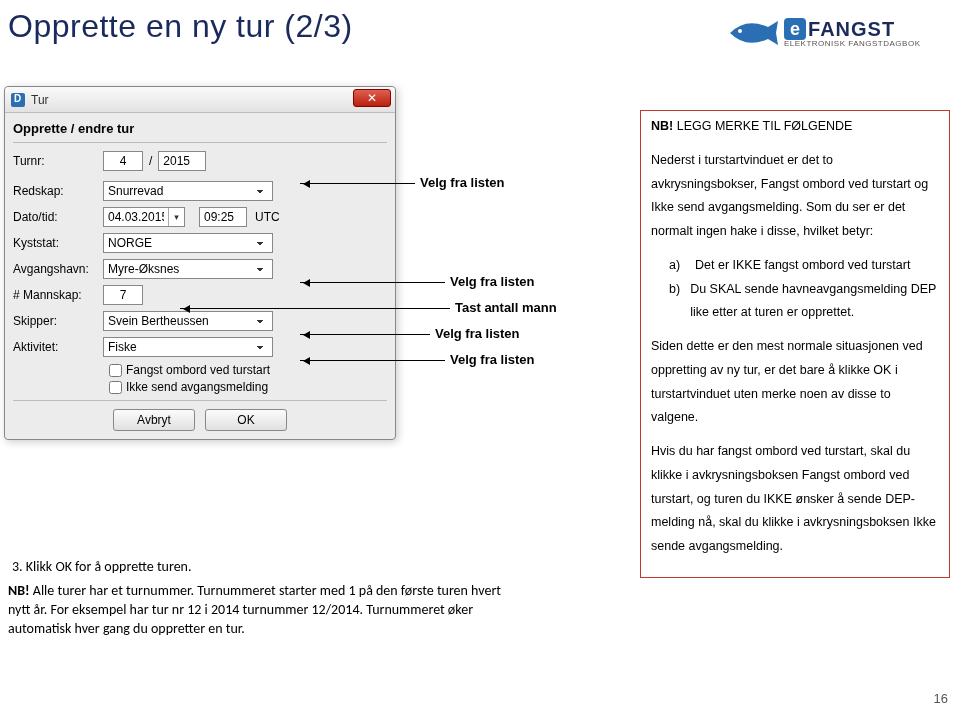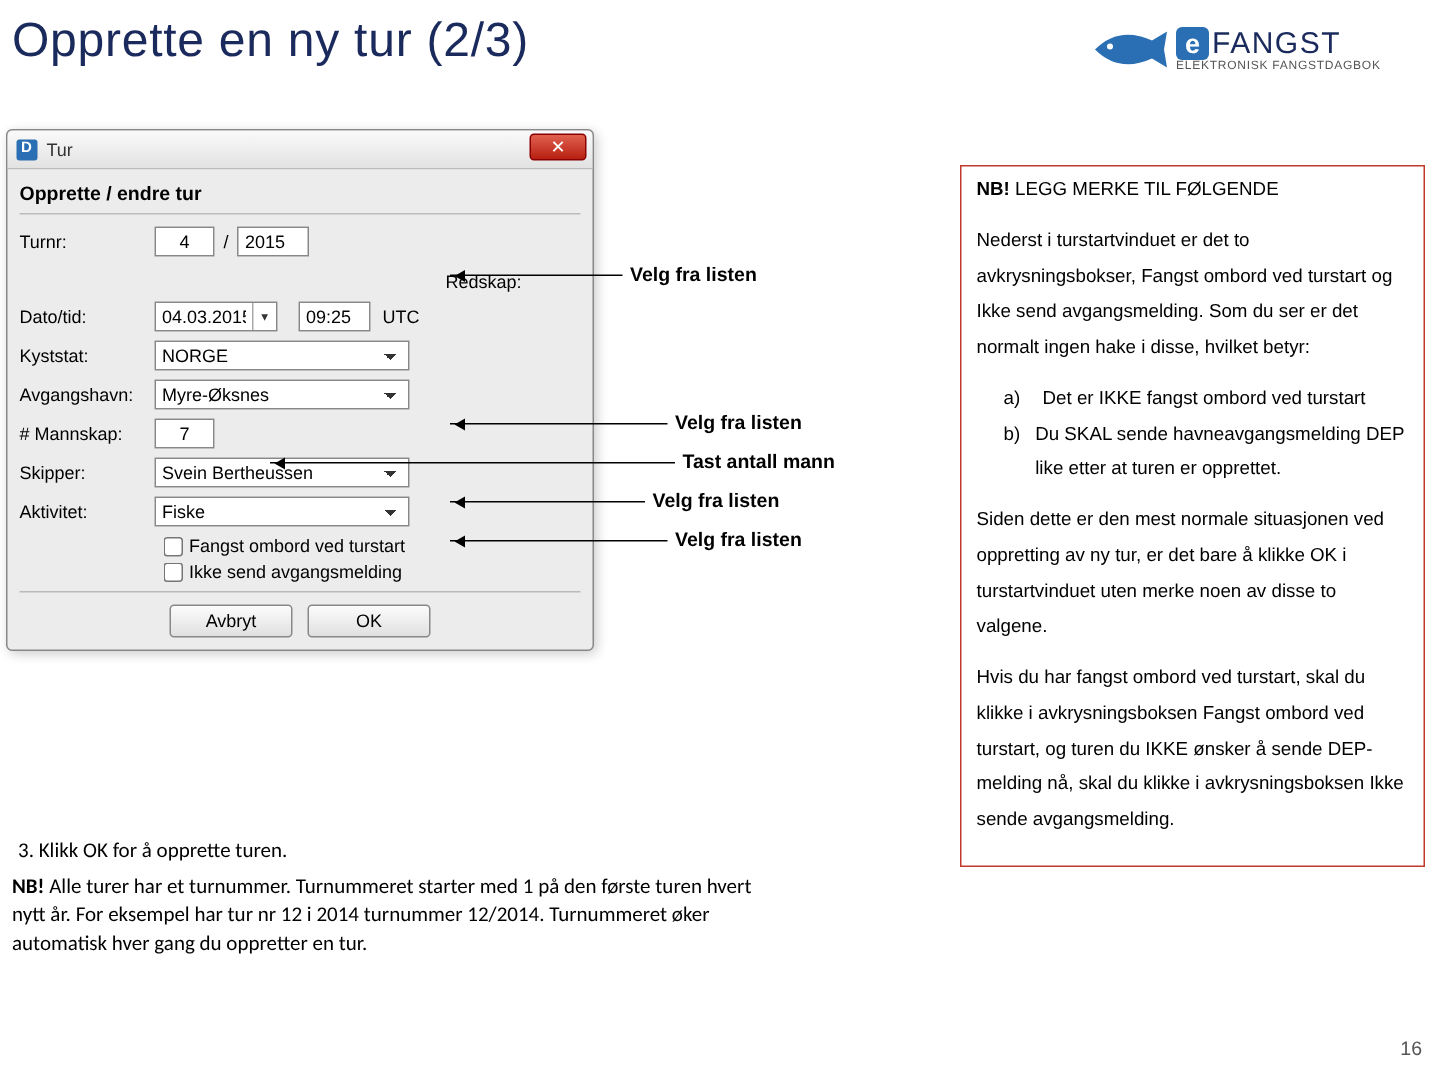--- a/index.html
+++ b/index.html
@@ -48,21 +48,21 @@
   .logo-e {
     background: #2a6fb3;
     color: #fff;
     border-radius: 4px;
     padding: 2px 6px;
     font-weight: bold;
     font-size: 18px;
   }
   .logo-fangst {
     color: #1a2a5c;
-    font-weight: normal;
+    font-weight: bold;
     font-size: 20px;
     letter-spacing: 1px;
   }
   .logo-sub {
     color: #555;
     font-size: 8px;
     letter-spacing: 0.5px;
   }
 
   
@@ -275,22 +275,23 @@
     <div class="section-title">Opprette / endre tur</div>
     <hr class="hr">
 
     <div class="row">
       <span class="label">Turnr:</span>
       <input class="txt w40" value="4" style="">
       <span class="slash">/</span>
       <input class="txt w48" value="2015" style="">
     </div>
 
-    <div class="row" style="margin-top:10px;justify-content:flex-end;">
+    <div class="row" style="margin-top:10px;">
       <span class="label">Redskap:</span>
+      <input class="sel w170" value="Snurrevad" style="">
     </div>
 
     <div class="row" style="margin-top:4px;">
       <span class="label">Dato/tid:</span>
       <span class="dateinput">
         <input value="04.03.2015" style="">
         <span class="datebtn">▾</span>
       </span>
       <span style="width:14px;"></span>
       <input class="txt w48" value="09:25" style="">

